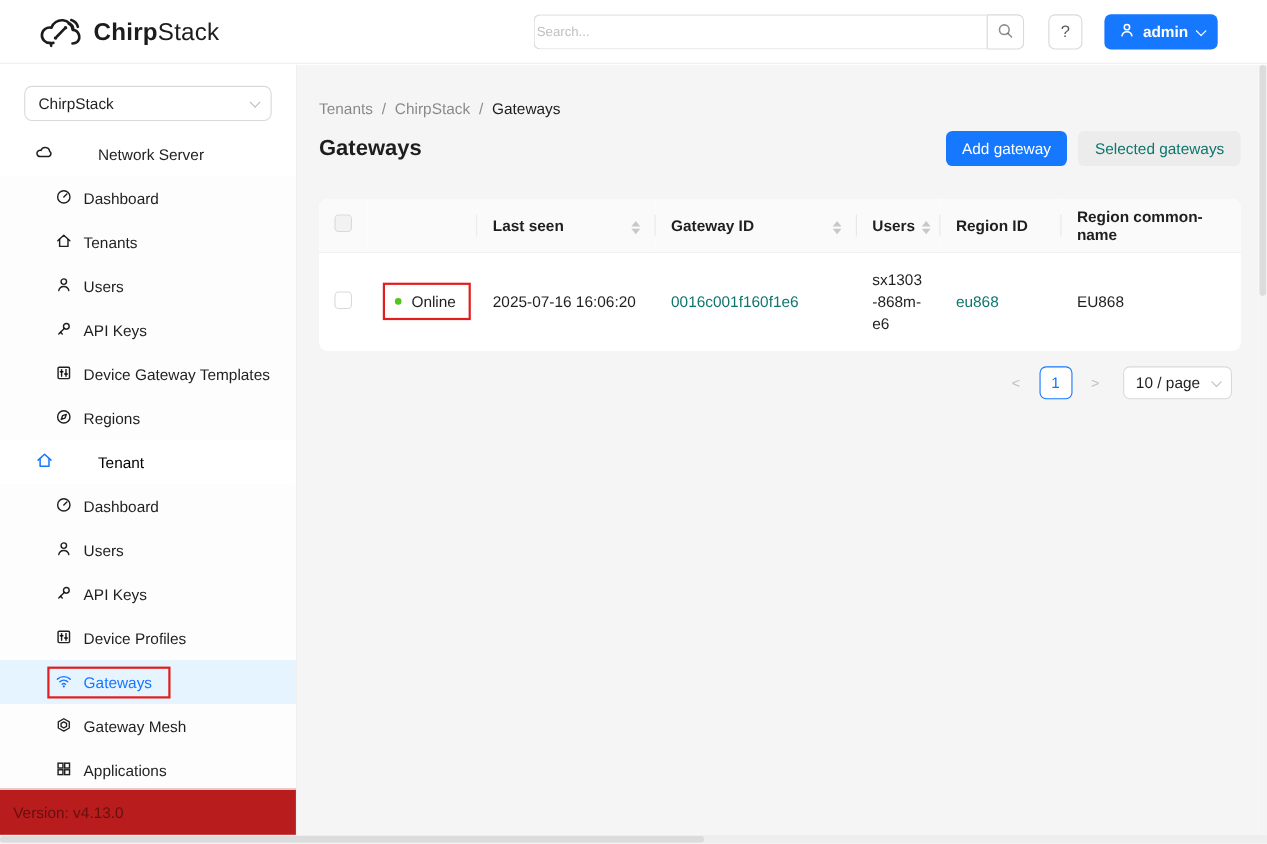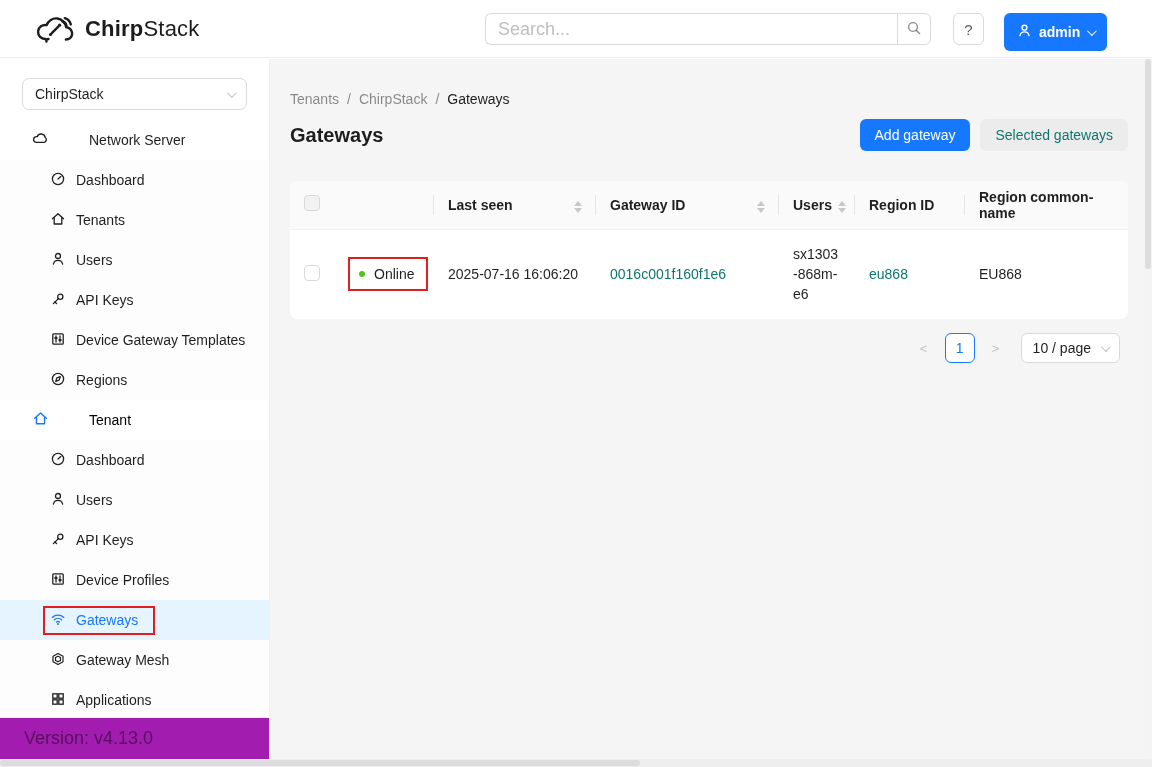--- a/index.html
+++ b/index.html
@@ -8,28 +8,28 @@
 
   
   .hdr { position:absolute; left:0; top:0; width:1152px; height:58px; background:#fff;
     border-bottom:1px solid #ededed; display:flex; align-items:center; z-index:5; }
   .logo { display:flex; align-items:center; gap:8px; margin-left:35px; }
   .logo svg { display:block; }
   .logo-text { font-size:22px; letter-spacing:.2px; color:#1c1c1c; }
   .logo-text b { font-weight:700; }
   .search-wrap { position:absolute; left:485px; top:13px; display:flex; width:446px; height:32px; }
   .search-input { flex:1; border:1px solid #d9d9d9; border-right:none; border-radius:6px 0 0 6px;
-    padding:0 12px; font-size:18px; color:rgba(0,0,0,.88); outline:none; font-family:"Liberation Sans",sans-serif; }
+    padding:0 2px; font-size:12px; color:rgba(0,0,0,.88); outline:none; font-family:"Liberation Sans",sans-serif; }
   .search-input::placeholder { color:#bfbfbf; }
   .search-btn { width:34px; border:1px solid #d9d9d9; border-radius:0 6px 6px 0; background:#fff;
     display:flex; align-items:center; justify-content:center; cursor:pointer; color:rgba(0,0,0,.45); }
   .help-btn { position:absolute; left:953px; top:13px; width:31px; height:32px; border:1px solid #d9d9d9;
     border-radius:6px; background:#fff; display:flex; align-items:center; justify-content:center;
     font-size:15px; color:rgba(0,0,0,.65); cursor:pointer; }
-  .admin-btn { position:absolute; left:1004px; top:13px; height:38px; padding:0 13px; border:none;
+  .admin-btn { position:absolute; left:1004px; top:13px; height:32px; padding:0 13px; border:none;
     border-radius:6px; background:#1677ff; color:#fff; display:flex; align-items:center; gap:7px;
     font-size:14px; font-weight:600; cursor:pointer; }
   .chev { width:7px; height:7px; border-right:1.6px solid currentColor; border-bottom:1.6px solid currentColor;
     transform:rotate(45deg) translateY(-2px); display:inline-block; }
   .chev.gray { border-color:#bfbfbf; }
 
   
   .sb { position:absolute; left:0; top:59px; width:270px; height:700px; background:#fff;
     border-right:1px solid #efefef; }
   .org-select { margin:19px 22px 10px 22px; height:32px; border:1px solid #d9d9d9; border-radius:7px;
@@ -37,21 +37,21 @@
   .menu-item { height:40px; display:flex; align-items:center; gap:10px; padding-left:32px;
     color:rgba(0,0,0,.88); cursor:pointer; position:relative; }
   .menu-item svg { flex:none; }
   .menu-item.sub { padding-left:50px; background:#fdfdfd; }
   .menu-item.section { font-size:14px;gap:40px; }
   .menu-item.tenant-head { color:#000000; }
   .menu-item.active { background:#e6f4ff; color:#1677ff; }
   .gw-annot { display:inline-flex; align-items:center; gap:10px; border:2px solid #e11d1d;
     padding:3px 15px 3px 5px; margin-left:-7px; }
   .version { position:absolute; left:0; bottom:0; width:100%; height:42px; border-top:1px solid #f0f0f0;
-    display:flex; align-items:center; padding-left:24px; color:rgba(0,0,0,.45); font-size:18px; background:#a21caf; }
+    display:flex; align-items:center; padding-left:12px; color:rgba(0,0,0,.45); font-size:14px; background:#b91c1c; }
 
   
   .main { position:absolute; left:270px; top:59px; width:874px; height:700px; background:#f5f5f5;
     padding:32px 16px 0 20px; }
   .crumbs { display:flex; align-items:center; gap:8px; font-size:14px; }
   .crumb { color:rgba(0,0,0,.45); cursor:pointer; }
   .crumb.current { color:rgba(0,0,0,.88); cursor:default; }
   .crumb-sep { color:rgba(0,0,0,.45); }
   .title-row { margin-top:12px; display:flex; align-items:center; }
   .page-title { font-size:20px; font-weight:700; }

